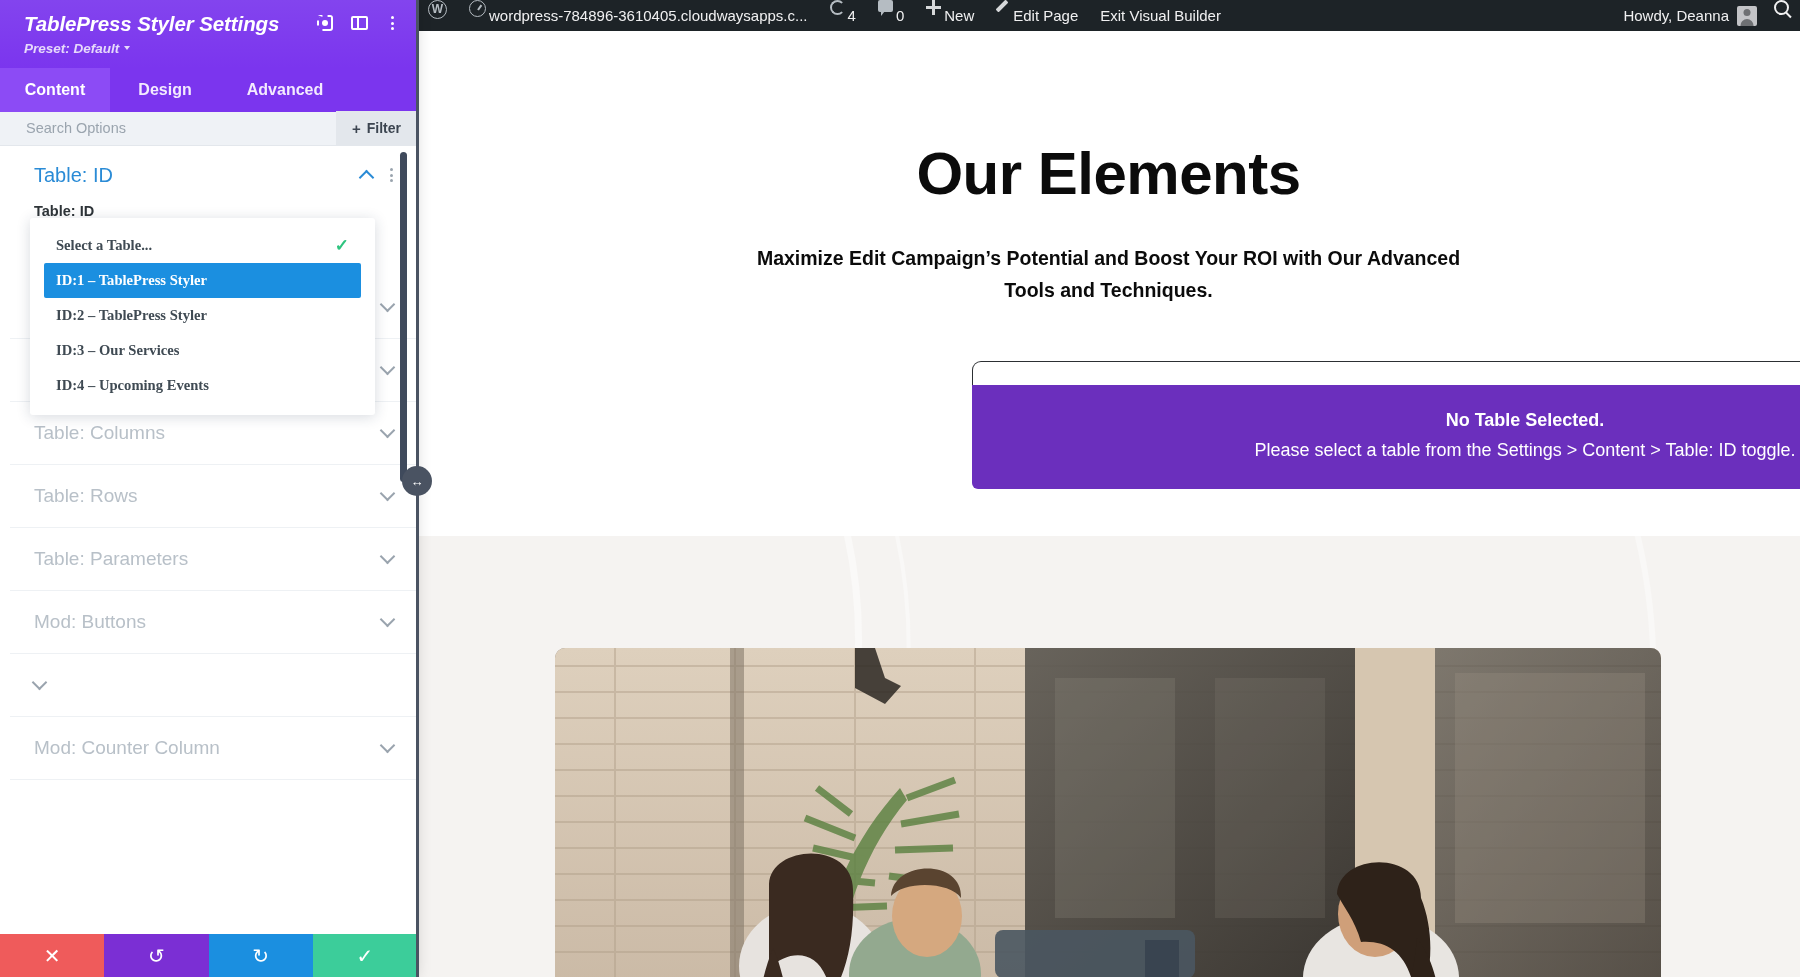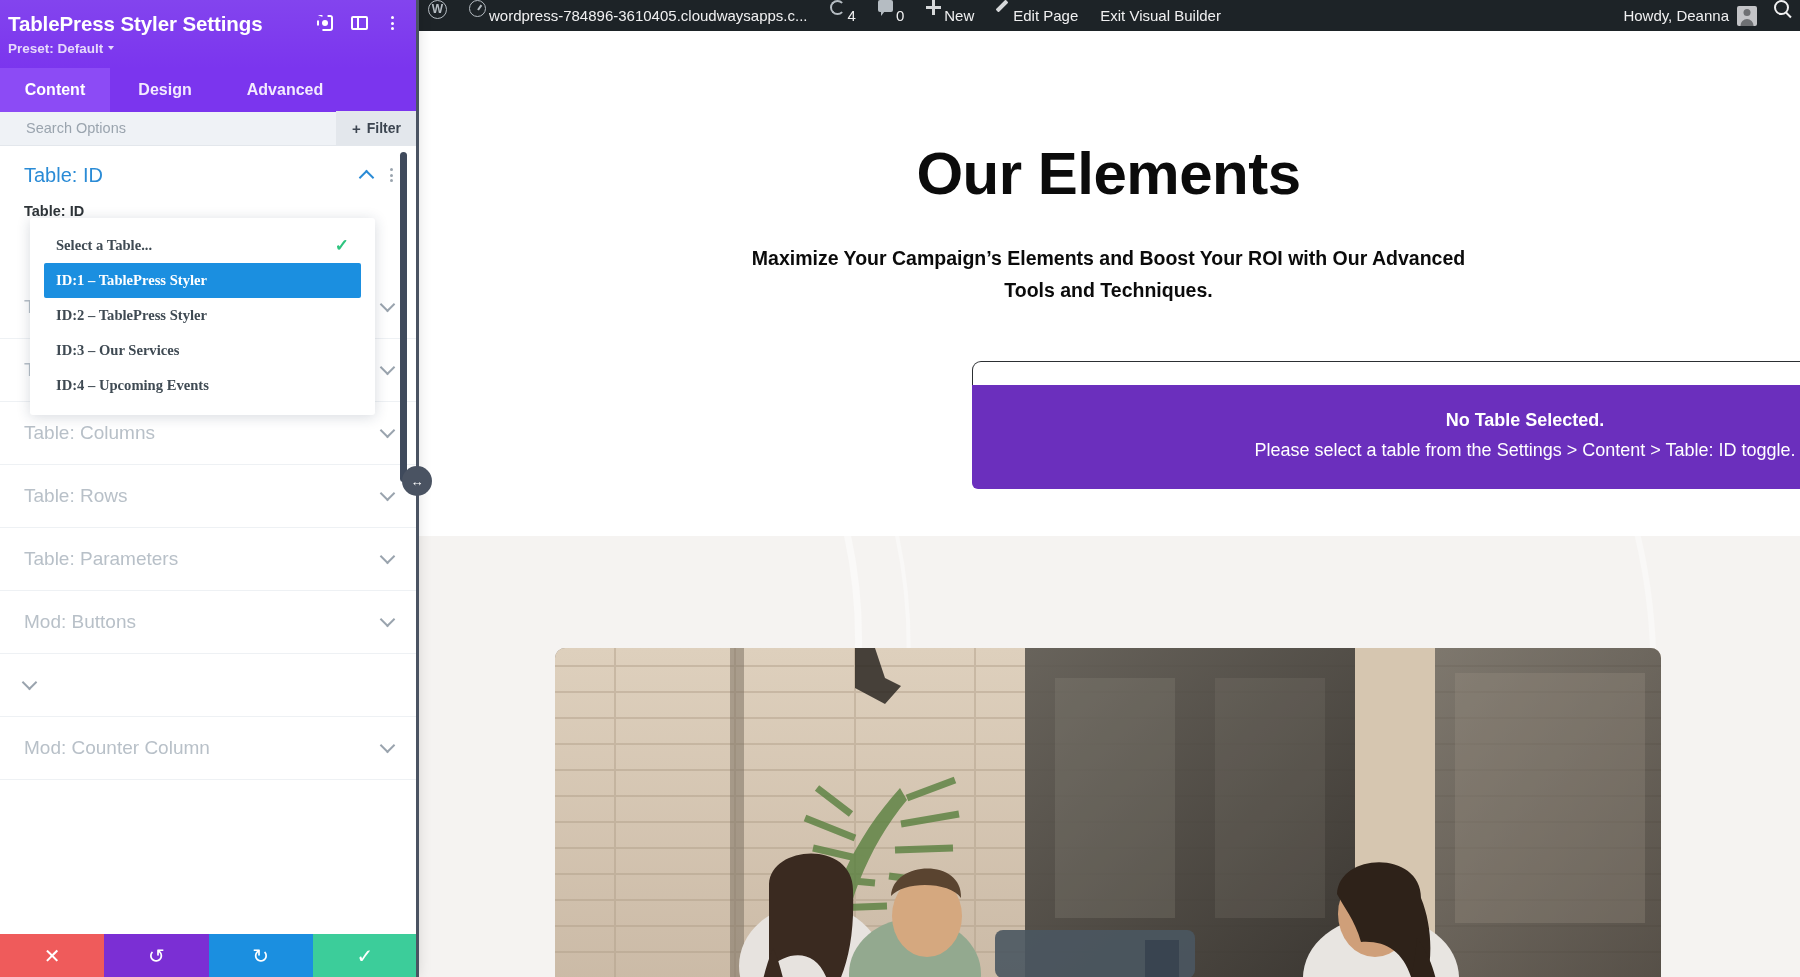--- a/index.html
+++ b/index.html
@@ -159,21 +159,21 @@
 
   
   .panel {
     position:absolute; top:0; left:0; width:417px; height:977px;
     background:#ffffff; z-index:50;
     display:flex; flex-direction:column;
     box-shadow:0 0 14px rgba(0,0,0,.16);
   }
   .panel-header {
     background:#7e3ff2; background:linear-gradient(180deg,#8344ee 0%,#7b35ee 100%);
-    padding:12px 18px 12px 8px; color:#fff; flex:0 0 auto;
+    padding:12px 18px 12px 24px; color:#fff; flex:0 0 auto;font-style:italic;
   }
   .ph-row { display:flex; align-items:flex-start; }
   .ph-title {
     font-size:20.5px; font-weight:700; letter-spacing:-0.1px; line-height:1.2;
     flex:1 1 auto;
   }
   .ph-icons { display:flex; align-items:center; gap:18px; padding-top:3px; }
   .ic-focus {
     width:16px; height:16px; position:relative; display:inline-block;
   }
@@ -230,21 +230,21 @@
   }
   .search-in::placeholder { color:#9aa4ae; }
   .filter-btn {
     display:flex; align-items:center; gap:6px;
     background:#e3e7ec; color:#3c4550; font-size:14px; font-weight:600;
     height:34px; padding:0 16px; cursor:pointer; white-space:nowrap;
   }
   .fplus { font-size:15px; font-weight:700; line-height:1; }
 
   .panel-body {
-    flex:1 1 auto; position:relative; overflow:hidden; background:#fff;
+    flex:1 1 auto; position:relative; overflow:hidden; background:#fff;padding-left:10px;
   }
 
   .acc-open-head {
     display:flex; align-items:center; padding:18px 24px 10px;
   }
   .acc-open-title {
     flex:1 1 auto; font-size:20px; color:#2a8bd6; font-weight:400;
   }
   .chev {
     width:11px; height:11px; border-right:2.2px solid #9aa4ae;
@@ -375,21 +375,21 @@
   <div class="canvas">
 
     <div class="stub-band" style="left:270px;right:355px;"></div>
     <div class="mod-stub" style="left:-30px;top:-20px;width:70px;height:40px;"></div>
     <div class="mod-stub" style="left:50px;top:-26px;width:243px;height:46px;"></div>
     <div class="mod-stub" style="left:975px;top:-26px;width:297px;height:46px;"></div>
     <div class="mod-stub" style="left:1285px;top:-26px;width:140px;height:46px;"></div>
 
     <div class="hero">
       <div class="hero-title">Our Elements</div>
-      <div class="hero-sub">Maximize Your Campaign’s Elements and Boost Your ROI with Our Advanced Tools and Techniques.</div>
+      <div class="hero-sub">Maximize Edit Campaign’s Potential and Boost Your ROI with Our Advanced Tools and Techniques.</div>
 
       <div class="notice-wrap">
         <div class="notice-shadow"></div>
         <div class="notice-head"></div>
         <div class="notice-body">
           <div class="notice-t1">No Table Selected.</div>
           <div class="notice-t2">Please select a table from the Settings &gt; Content &gt; Table: ID toggle.</div>
         </div>
       </div>
     </div>

